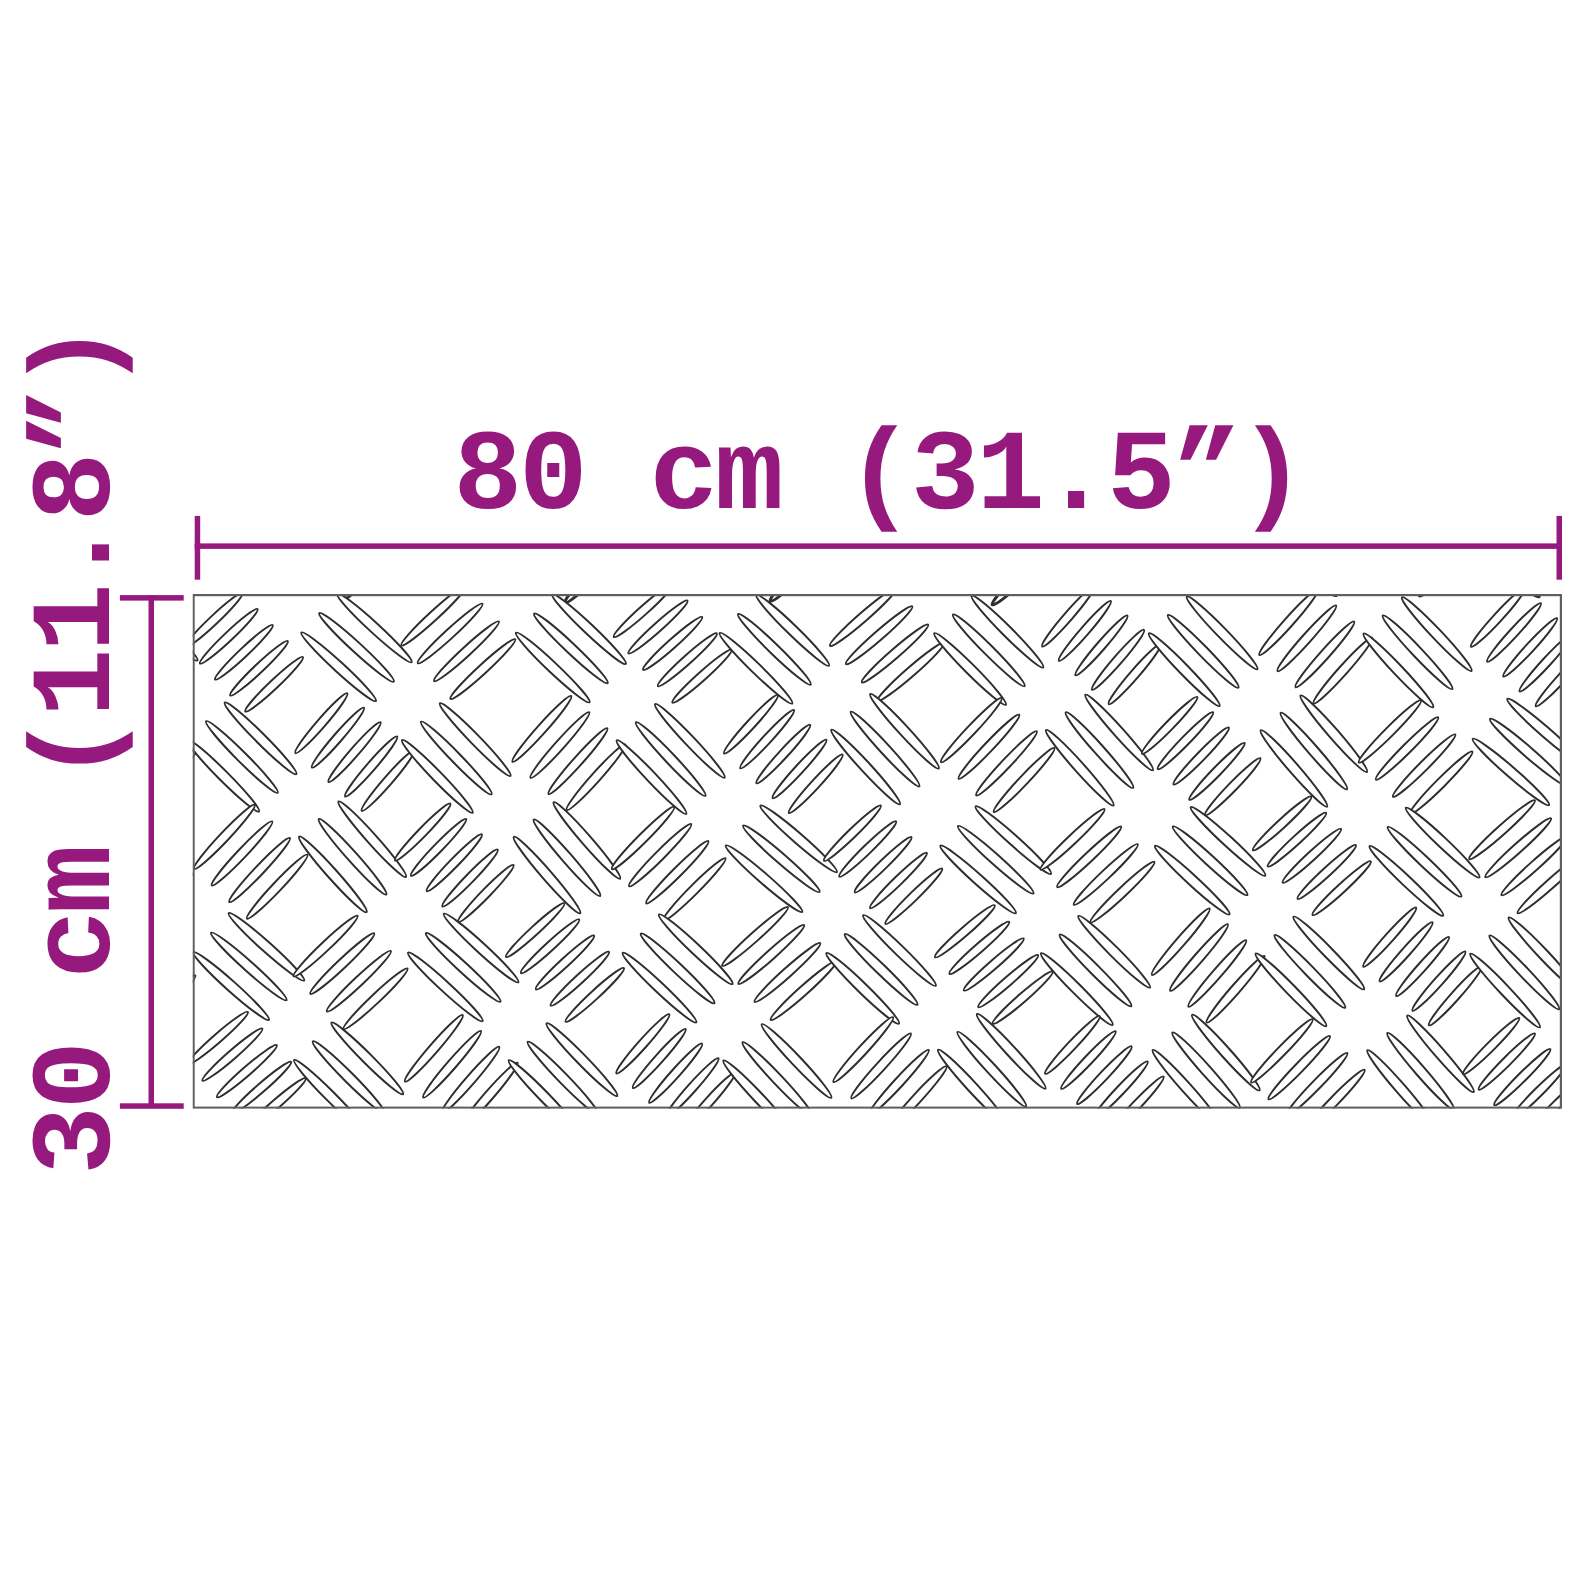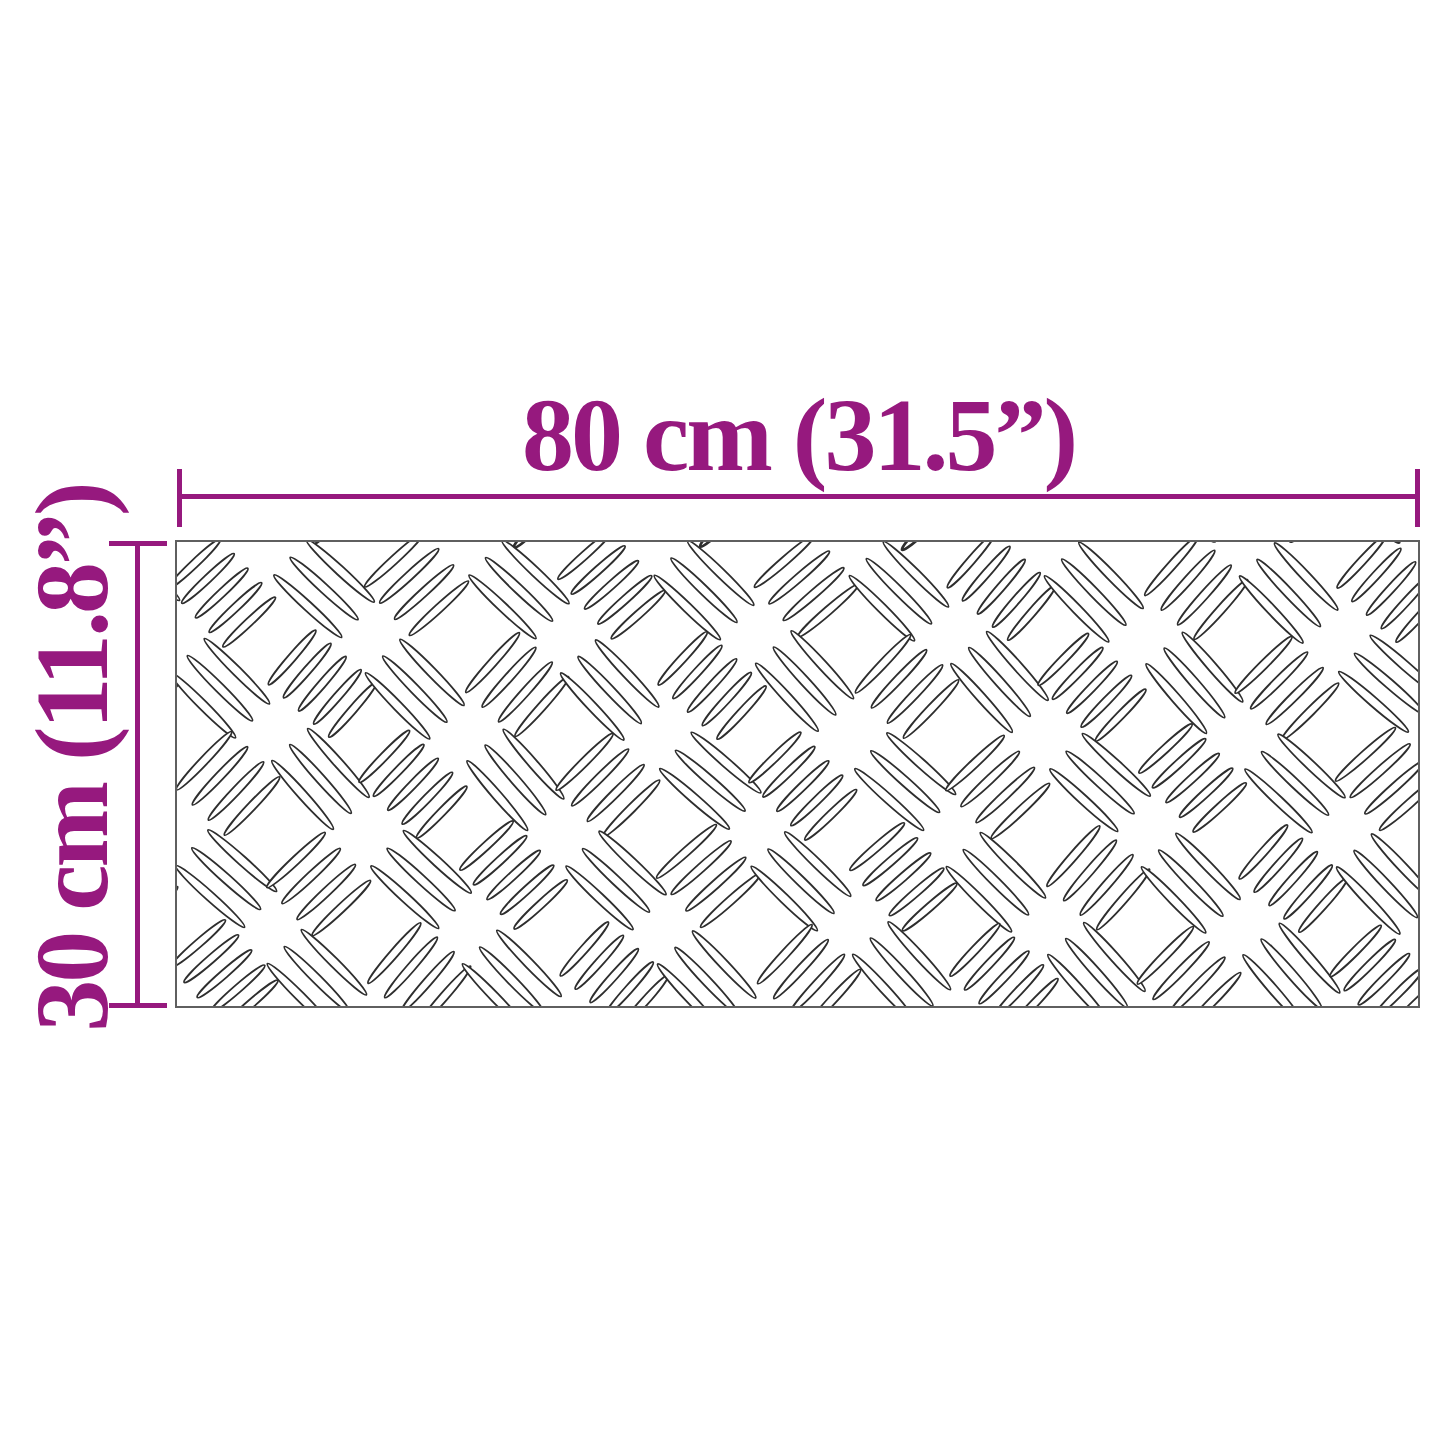--- a/index.html
+++ b/index.html
@@ -6,21 +6,21 @@
     margin: 0;
     padding: 0;
     background: #ffffff;
   }
   .canvas {
     position: relative;
     width: 1445px;
     height: 1445px;
     background: #ffffff;
     overflow: hidden;
-    font-family: Liberation Serif, serif;
+    font-family: Liberation Mono, monospace;
   }
   
   .plate-svg {
     position: absolute;
     left: 175px;
     top: 540px;
   }
   
   .dim {
     position: absolute;

